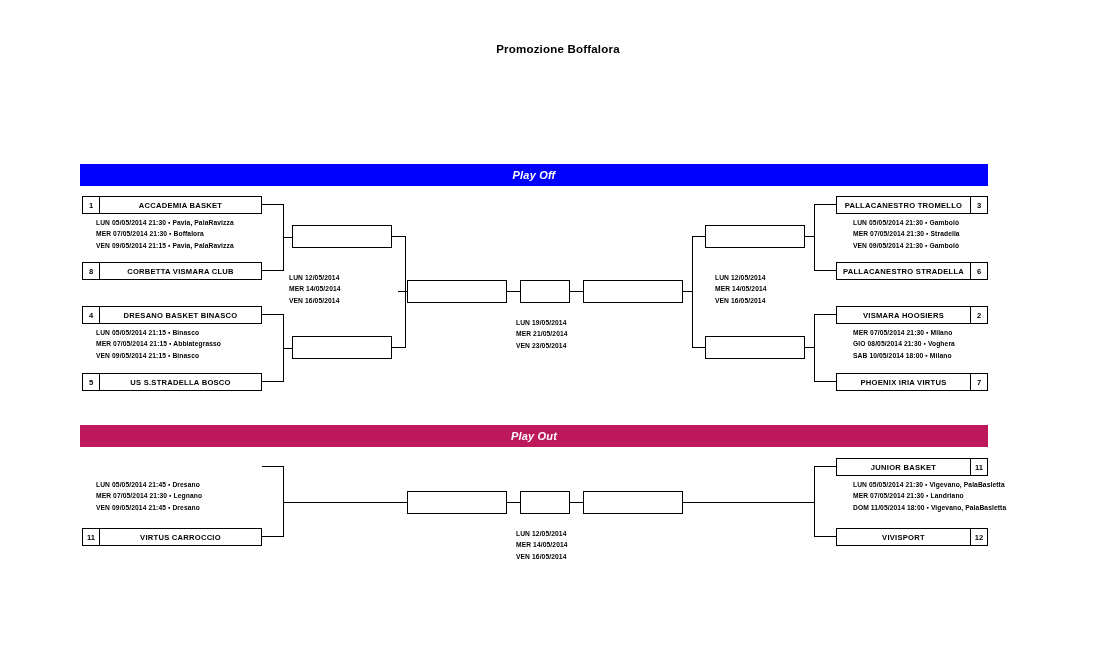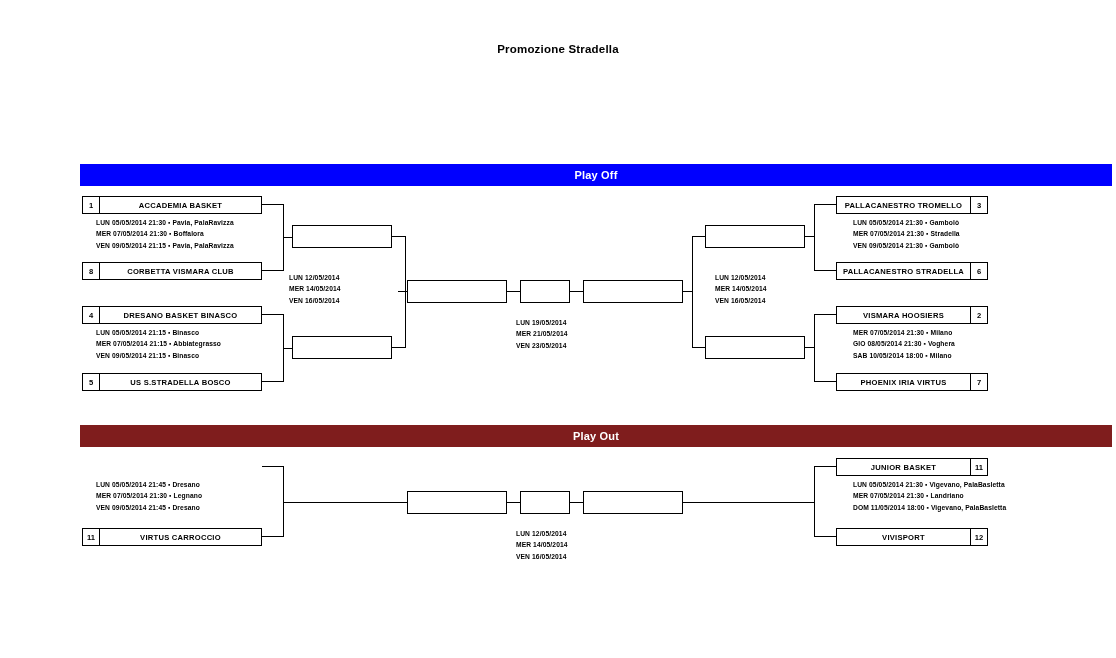--- a/index.html
+++ b/index.html
@@ -21,29 +21,30 @@
     position: absolute;
     left: 0; top: 43px; width: 1116px;
     text-align: center;
     font-size: 11.5px; font-weight: bold;
     letter-spacing: .2px;
   }
 
   
   .section-bar {
     position: absolute;
-    left: 80px; width: 1032px; height: 22px;
+    left: 80px; width: 908px; height: 22px;
     color: #ffffff;
     font-size: 11px; font-weight: bold;
     text-align: center;
     line-height: 22px;
     letter-spacing: .2px;
+    font-style: italic;
   }
   .section-bar.playoff { top: 164px; background: #0000ff; }
-  .section-bar.playout { top: 425px; background: #7f1d1d; }
+  .section-bar.playout { top: 425px; background: #be185d; }
 
   
   .team-box {
     position: absolute;
     height: 18px;
     border: 1.3px solid #000000;
     background: #ffffff;
     display: flex;
     align-items: stretch;
     font-size: 7.6px;
@@ -95,21 +96,21 @@
     background: #000000;
   }
   .ln.h { height: 1.3px; }
   .ln.v { width: 1.3px; }
 </style>
 </head>
 <body>
 
 <div id="stage">
 
-  <div class="page-title">Promozione Stradella</div>
+  <div class="page-title">Promozione Boffalora</div>
 
   <div class="section-bar playoff">Play Off</div>
 
   <div class="team-box" style="left:82px; top:196px; width:180px;">
     <div class="seed">1</div>
     <div class="tname">ACCADEMIA BASKET</div>
   </div>
   <div class="dates" style="left:96px; top:217px;">
     <div>LUN 05/05/2014 21:30 ▪ Pavia, PalaRavizza</div>
     <div>MER 07/05/2014 21:30 ▪ Boffalora</div>

